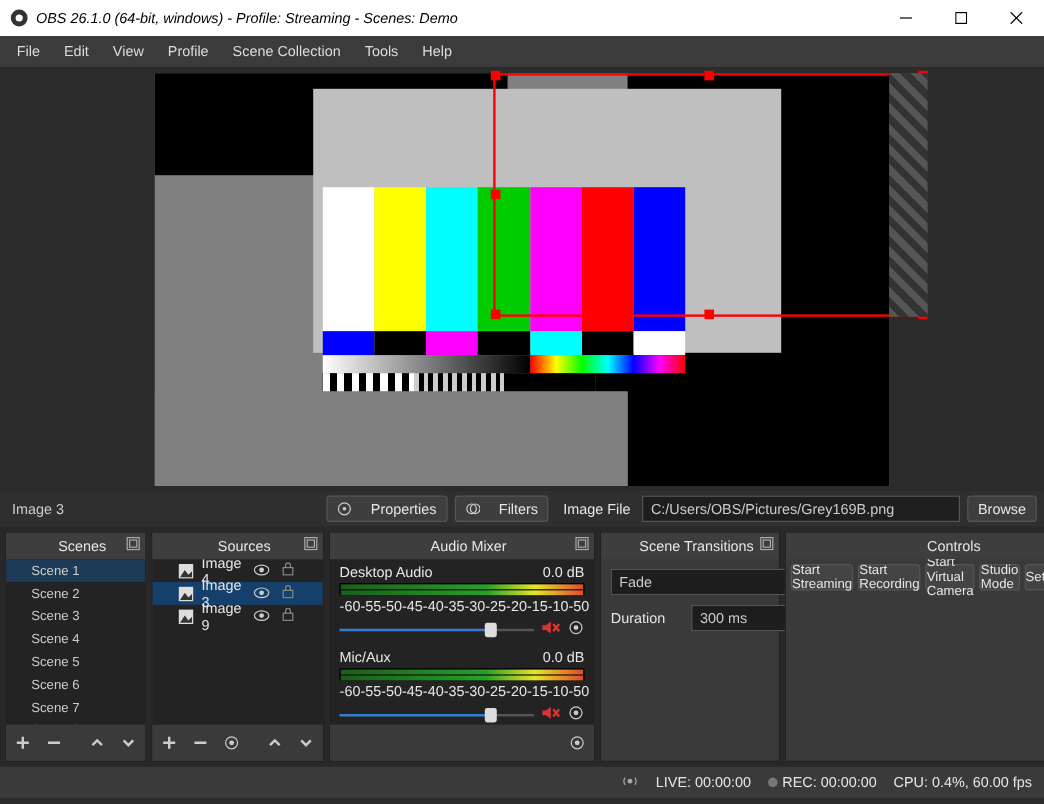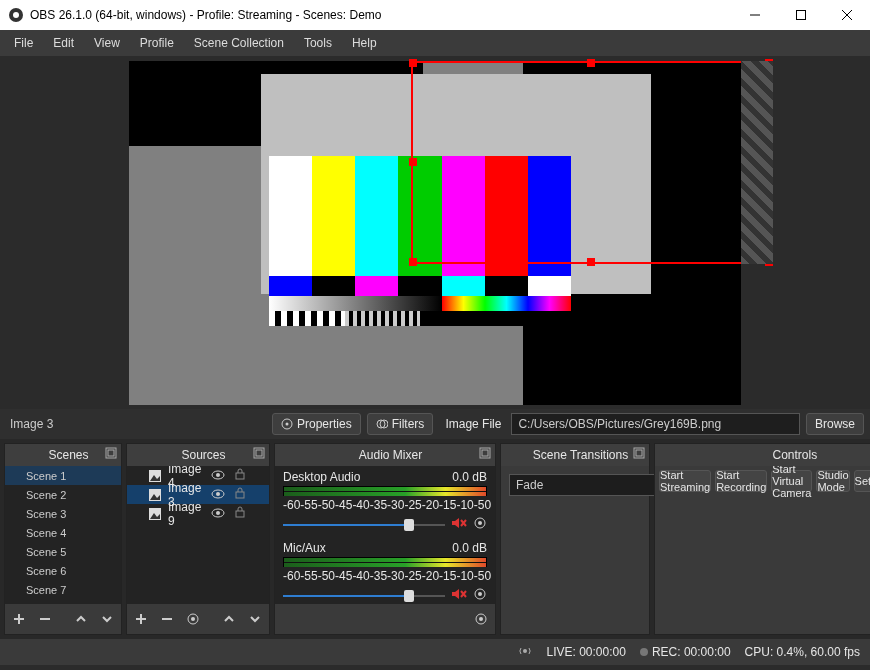--- a/index.html
+++ b/index.html
@@ -1,19 +1,19 @@
 <!DOCTYPE html>
 <html><head>
 <meta charset="utf-8">
 <style>
   * { box-sizing: border-box; margin: 0; padding: 0; font-family: Arial, sans-serif; font-size: 12px; color: #e6e6e6; }
   body { background: #2b2b2b; width: 870px; height: 670px; overflow: hidden; }
   .titlebar { height: 30px; background: #fff; display: flex; align-items: center; padding-left: 8px; }
   .titlebar .icon { width: 16px; height: 16px; margin-right: 6px; }
-  .titlebar .title { color: #000; font-size: 12px; flex: 1; }
+  .titlebar .title { color: #000; font-size: 12px; flex: 1; font-style: italic; }
   .titlebar .btn { width: 46px; height: 30px; display: flex; align-items: center; justify-content: center; color:#000; }
   .titlebar .btn svg { stroke: #000; }
   .menubar { height: 26px; background: #3b3b3b; display: flex; align-items: center; padding: 0 4px; }
   .menubar .item { padding: 4px 10px; color: #ddd; }
   .preview-area { height: 353px; display: flex; align-items: center; justify-content: center; background: #2b2b2b; }
   .canvas { position: relative; width: 612px; height: 344px; background: #808080; }
   .canvas .black1 { position:absolute; left:0; top:0; width:294px; height:85px; background:#000; }
   .canvas .grey169 { position:absolute; left:132px; top:13px; width:390px; height:220px; background:#bfbfbf; }
   .canvas .black2 { position:absolute; right:0; top:0; width:218px; height:344px; background:#000; }
   .canvas .greyb { position:absolute; left:0; bottom:0; width:394px; height:78px; background:#808080; }
@@ -23,21 +23,21 @@
   .testcard .bars { display:flex; height:120px; }
   .testcard .bars div { flex:1; height:100%; }
   .testcard .row2 { display:flex; height:20px; }
   .testcard .row2 div { height:100%; }
   .testcard .row3 { display:flex; height:15px; }
   .testcard .row3 div { height:100%; }
   .testcard .row4 { display:flex; height:15px; }
   .testcard .row4 div { height:100%; }
   .selected-bar { height: 30px; background:#2f2f2f; display:flex; align-items:center; padding:0 6px; gap:6px; }
   .selected-bar .lbl { width:260px; padding-left:4px; color:#ccc; }
-  .selected-bar .textbtn { height:22px; display:flex; align-items:center; gap:4px; padding:0 8px; background:#3e3e3e; border:1px solid #555; border-radius:3px; }
+  .selected-bar .textbtn { height:22px; display:flex; align-items:center; gap:16px; padding:0 8px; background:#3e3e3e; border:1px solid #555; border-radius:3px; }
   .selected-bar .filelabel { margin-left:6px; margin-right:4px; }
   .selected-bar input { flex:1; height:22px; background:#1e1e1e; border:1px solid #555; color:#ccc; padding:0 6px; }
   .dock-row { height: 200px; display:flex; gap:4px; padding:4px; background:#282828; }
   .panel { background:#3a3a3a; display:flex; flex-direction:column; border:1px solid #222; }
   .panel-header { height:22px; background:#3e3e3e; display:flex; align-items:center; justify-content:center; position:relative; color:#d8d8d8; font-size:11px;padding-left:11px; }
   .panel-header .dock-icon { position:absolute; right:4px; top:3px; }
   .panel-body { flex:1; background:#232323; overflow:hidden; }
   .panel-footer { height:30px; background:#3a3a3a; display:flex; align-items:center; padding:0 6px; gap:10px; }
   .panel-footer .fico { width:16px; height:16px; display:flex; align-items:center; justify-content:center; }
   .scene-item, .src-item { height:19px; display:flex; align-items:center; padding:0 21px; font-size:11px; color:#ccc; }
@@ -433,20 +433,28 @@
             <div>▴</div>
             <div>▾</div>
           </div>
         <div class="sqbtn">
             <svg width="12" height="12">
               <circle cx="6" cy="6" r="5" fill="none" stroke="#ccc"></circle>
               <circle cx="6" cy="6" r="1.5" fill="#ccc"></circle>
             </svg>
           </div>
       </div>
+      <div class="row">
+        <span class="lbl">Duration</span>
+        <input type="text" value="300 ms" style="">
+        <div class="spin">
+            <div>▴</div>
+            <div>▾</div>
+          </div>
+      </div>
     </div>
   </div>
 
   <div class="panel" style="flex:1">
     <div class="panel-header">
       <span>Controls</span>
       <svg class="dock-icon" width="12" height="12">
           <rect x="1" y="1" width="10" height="10" fill="none" stroke="#aaa"></rect>
           <rect x="3" y="3" width="6" height="6" fill="none" stroke="#aaa"></rect>
         </svg>

